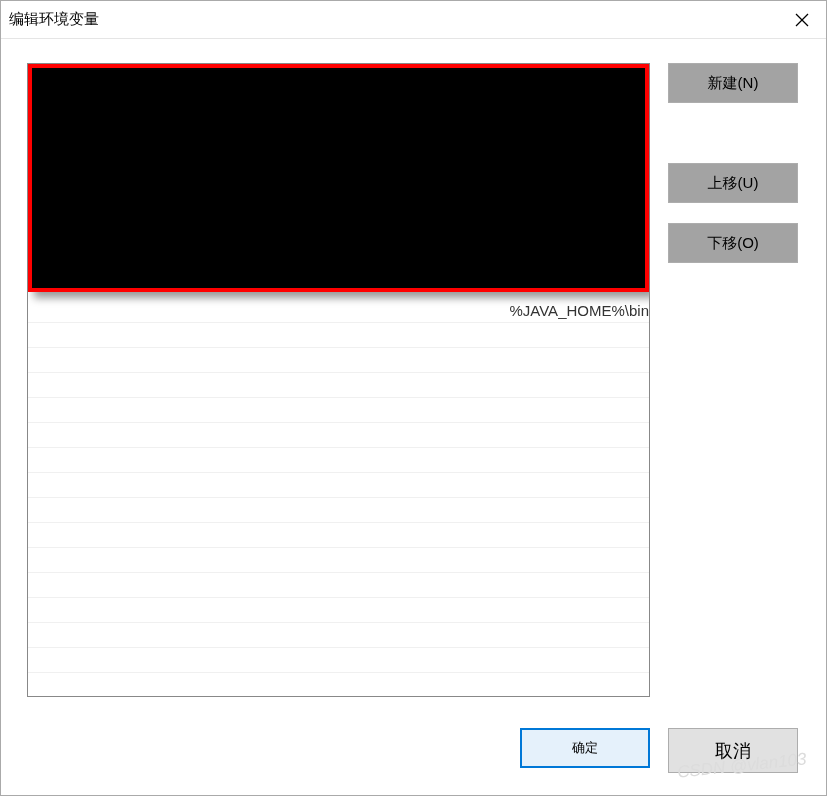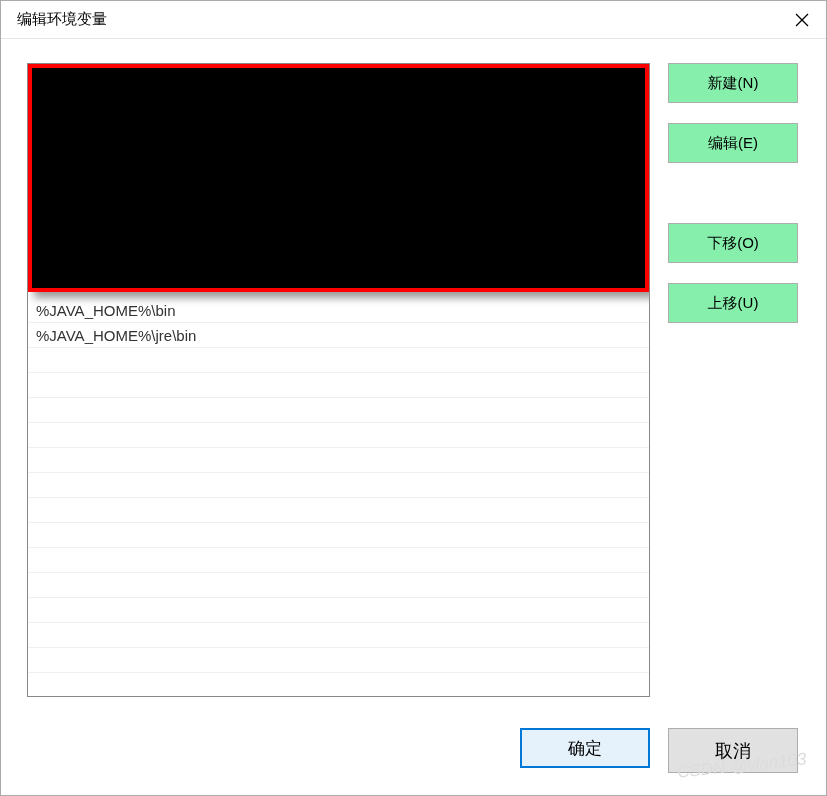--- a/index.html
+++ b/index.html
@@ -21,21 +21,21 @@
       border: 1px solid #aaa;
       background: #fff;
       display: flex;
       flex-direction: column;
     }
     .titlebar {
       height: 38px;
       display: flex;
       align-items: center;
       justify-content: space-between;
-      padding-left: 16px;
+      padding-left: 8px;
       border-bottom: 1px solid #e5e5e5;
       gap: 26px;
     }
     .title-text {
       font-size: 15px;
       color: #000;
     }
     .close-btn {
       width: 48px;
       height: 38px;
@@ -72,20 +72,21 @@
       border: 4px solid #ff0000;
       box-shadow: 6px 6px 8px rgba(0,0,0,0.4);
       z-index: 2;
     }
     .list-items {
       position: absolute;
       top: 234px;
       left: 0;
       right: 0;
       bottom: 0;
+      text-align: right;
     }
     .list-item {
       height: 25px;
       line-height: 25px;
       padding-left: 8px;
       font-size: 15px;
       color: #333;
       border-bottom: 1px solid #f0f0f0;
       white-space: nowrap;
       overflow: hidden;
@@ -96,42 +97,42 @@
     }
     .button-column {
       width: 138px;
       display: flex;
       flex-direction: column;
     }
     .btn {
       width: 130px;
       height: 40px;
       border: 1px solid #adadad;
-      background: #86efac;
+      background: #a3a3a3;
       font-size: 15px;
       color: #000;
       cursor: pointer;
       font-family: inherit;
       margin-bottom: 20px;
     }
     .spacer-sm {
       height: 40px;
     }
     .footer {
       display: flex;
       justify-content: flex-end;
       gap: 18px;
       padding: 10px 28px 22px 0;
     }
     .btn-primary {
       width: 130px;
       height: 40px;
       border: 2px solid #0078d7;
       background: #e5f1fb;
-      font-size: 17px;
+      font-size: 13px;
       color: #000;
       cursor: pointer;
       font-family: inherit;
     }
     .btn-secondary {
       width: 130px;
       height: 45px;
       border: 1px solid #adadad;
       background: #e1e1e1;
       font-size: 18px;
@@ -163,44 +164,42 @@
         <line x1="13" y1="1" x2="1" y2="13" stroke="#000" stroke-width="1.2"></line>
       </svg>
     </div>
   </div>
 
   <div class="content">
     <div class="list-area">
       <div class="redacted-box"></div>
       <div class="list-items">
         <div class="list-item">%JAVA_HOME%\bin</div>
-        <div class="list-item">%JAVA_HOME%\jre\bin</div>
         <div class="list-rule"></div>
         <div class="list-rule"></div>
         <div class="list-rule"></div>
         <div class="list-rule"></div>
         <div class="list-rule"></div>
         <div class="list-rule"></div>
         <div class="list-rule"></div>
         <div class="list-rule"></div>
         <div class="list-rule"></div>
         <div class="list-rule"></div>
         <div class="list-rule"></div>
         <div class="list-rule"></div>
         <div class="list-rule"></div>
         <div class="list-rule"></div>
       </div>
     </div>
 
     <div class="button-column">
       <button class="btn">新建(N)</button>
-      <button class="btn">编辑(E)</button>
       <div class="spacer-sm"></div>
+      <button class="btn">上移(U)</button>
       <button class="btn">下移(O)</button>
-      <button class="btn">上移(U)</button>
       <div class="spacer-sm"></div>
     </div>
   </div>
 
   <div class="footer">
     <button class="btn-primary">确定</button>
     <button class="btn-secondary">取消</button>
   </div>
 </div>
 

